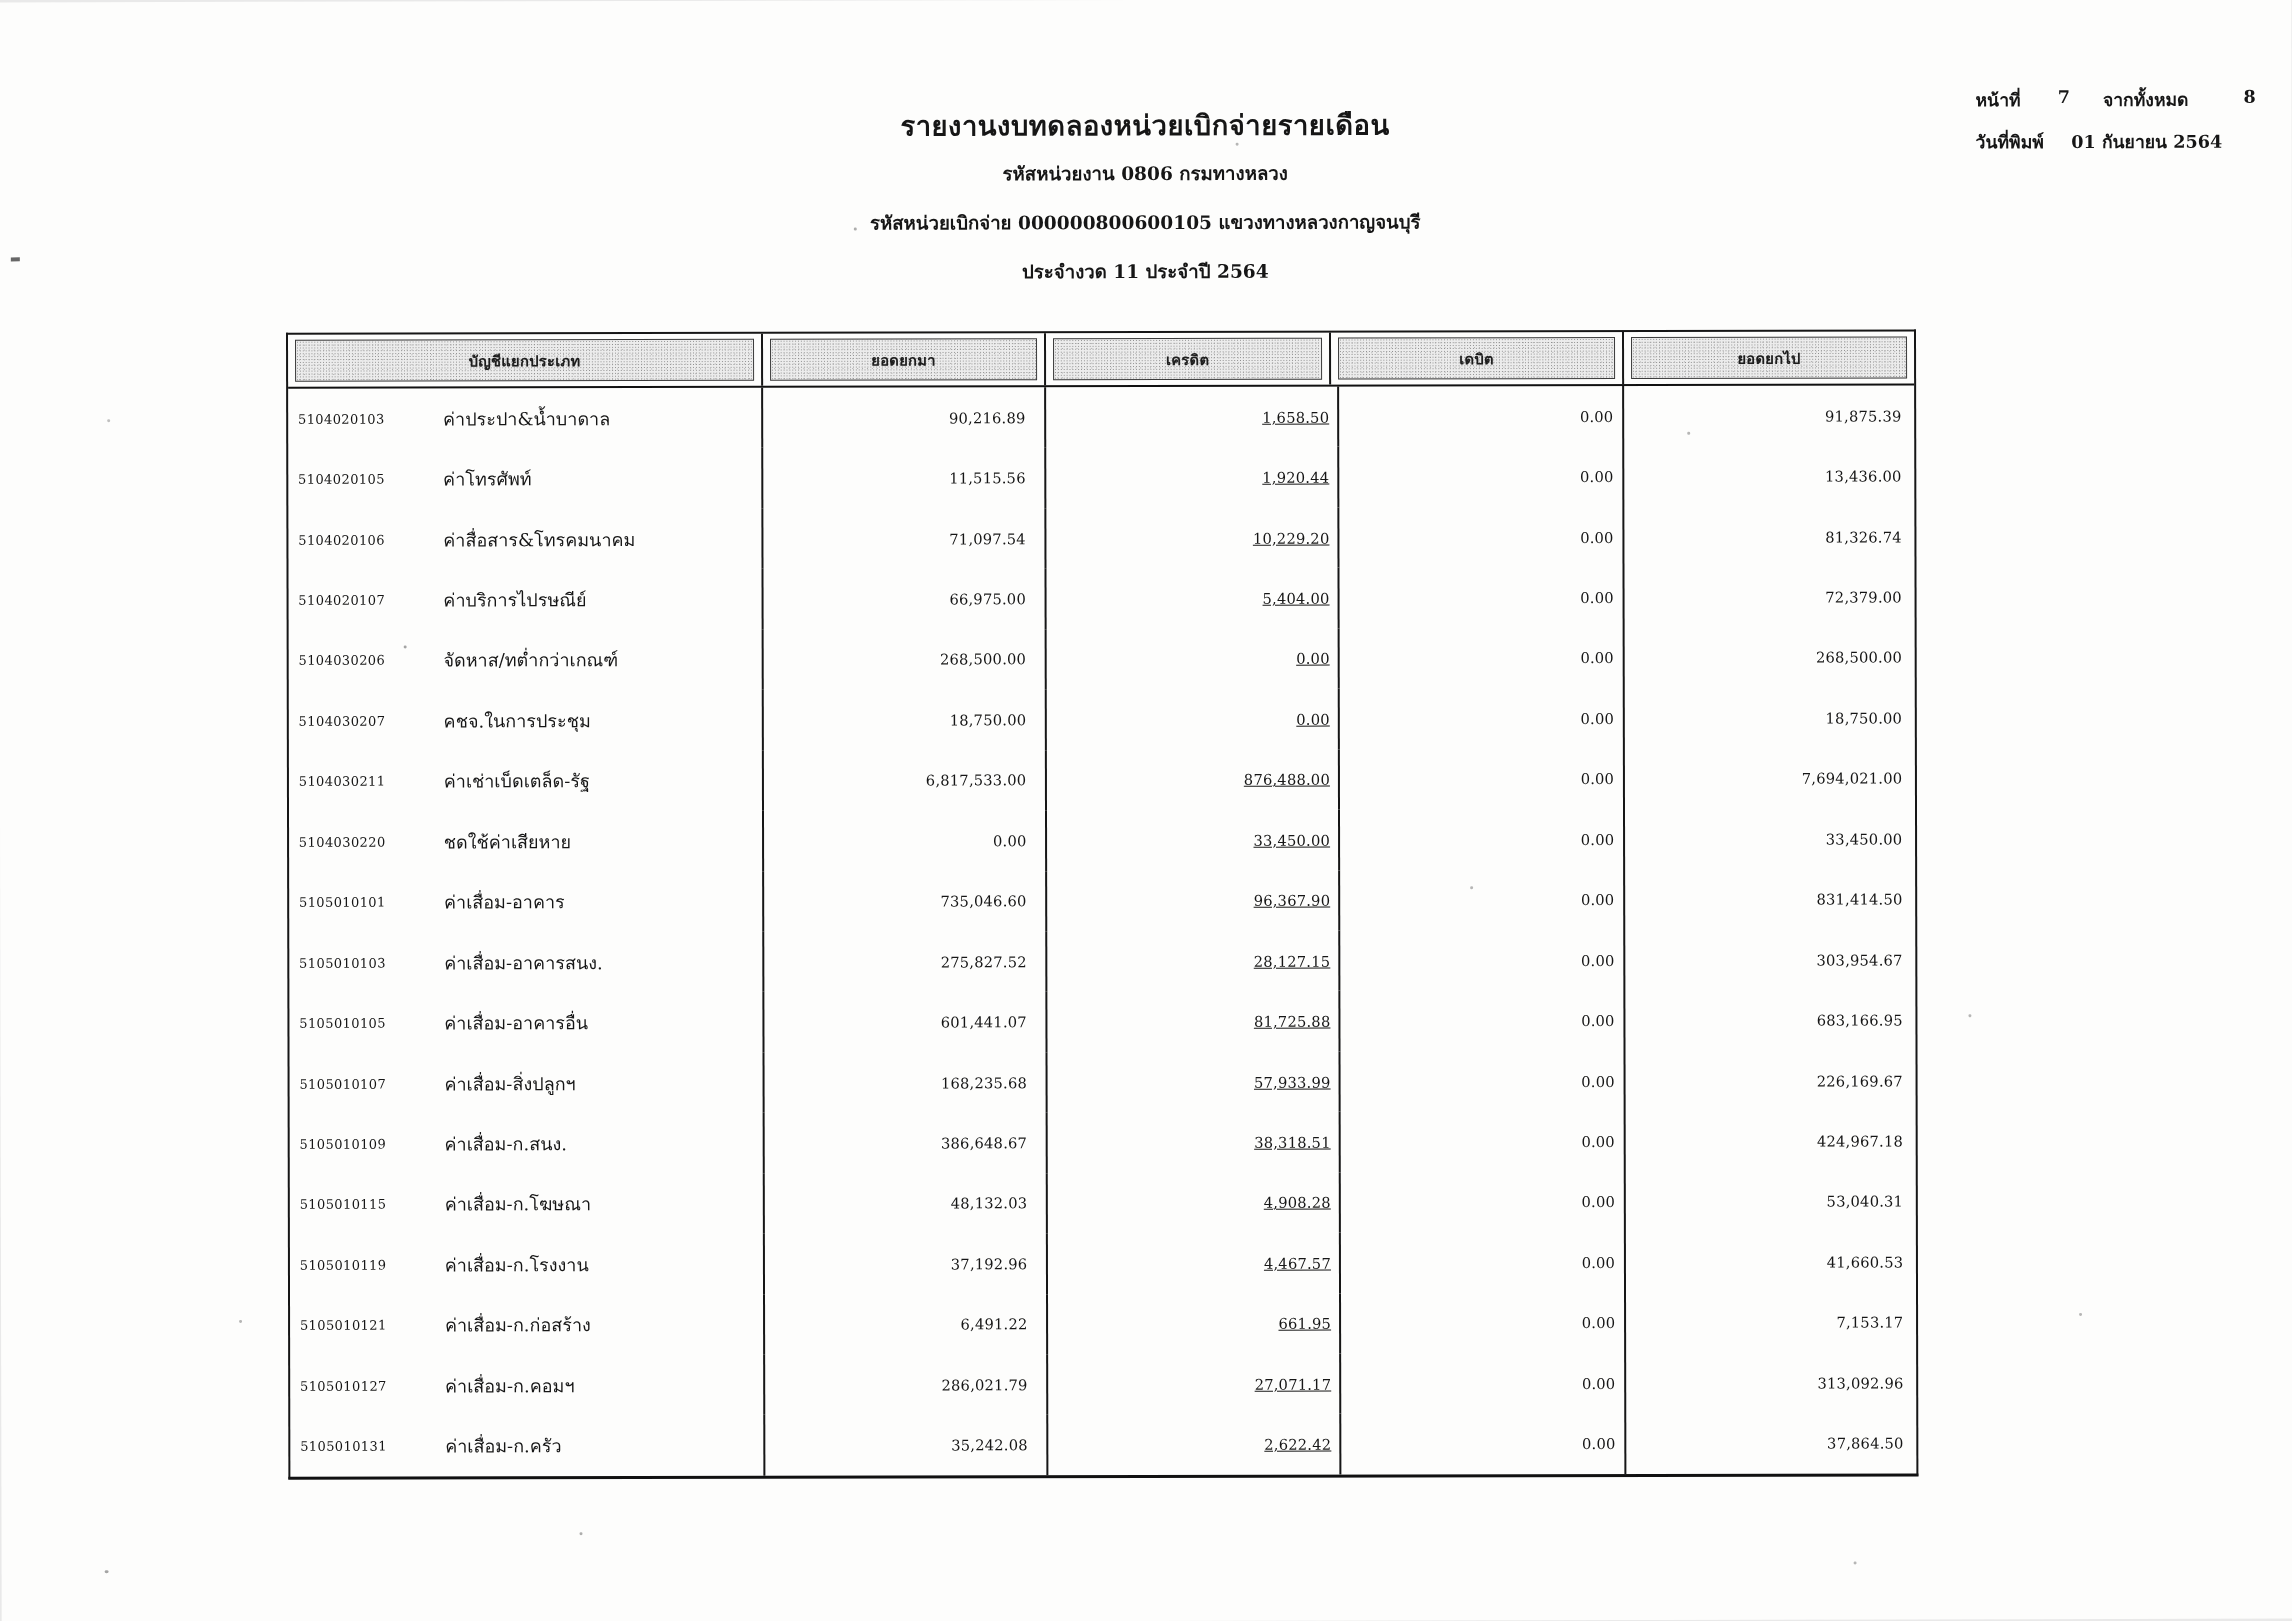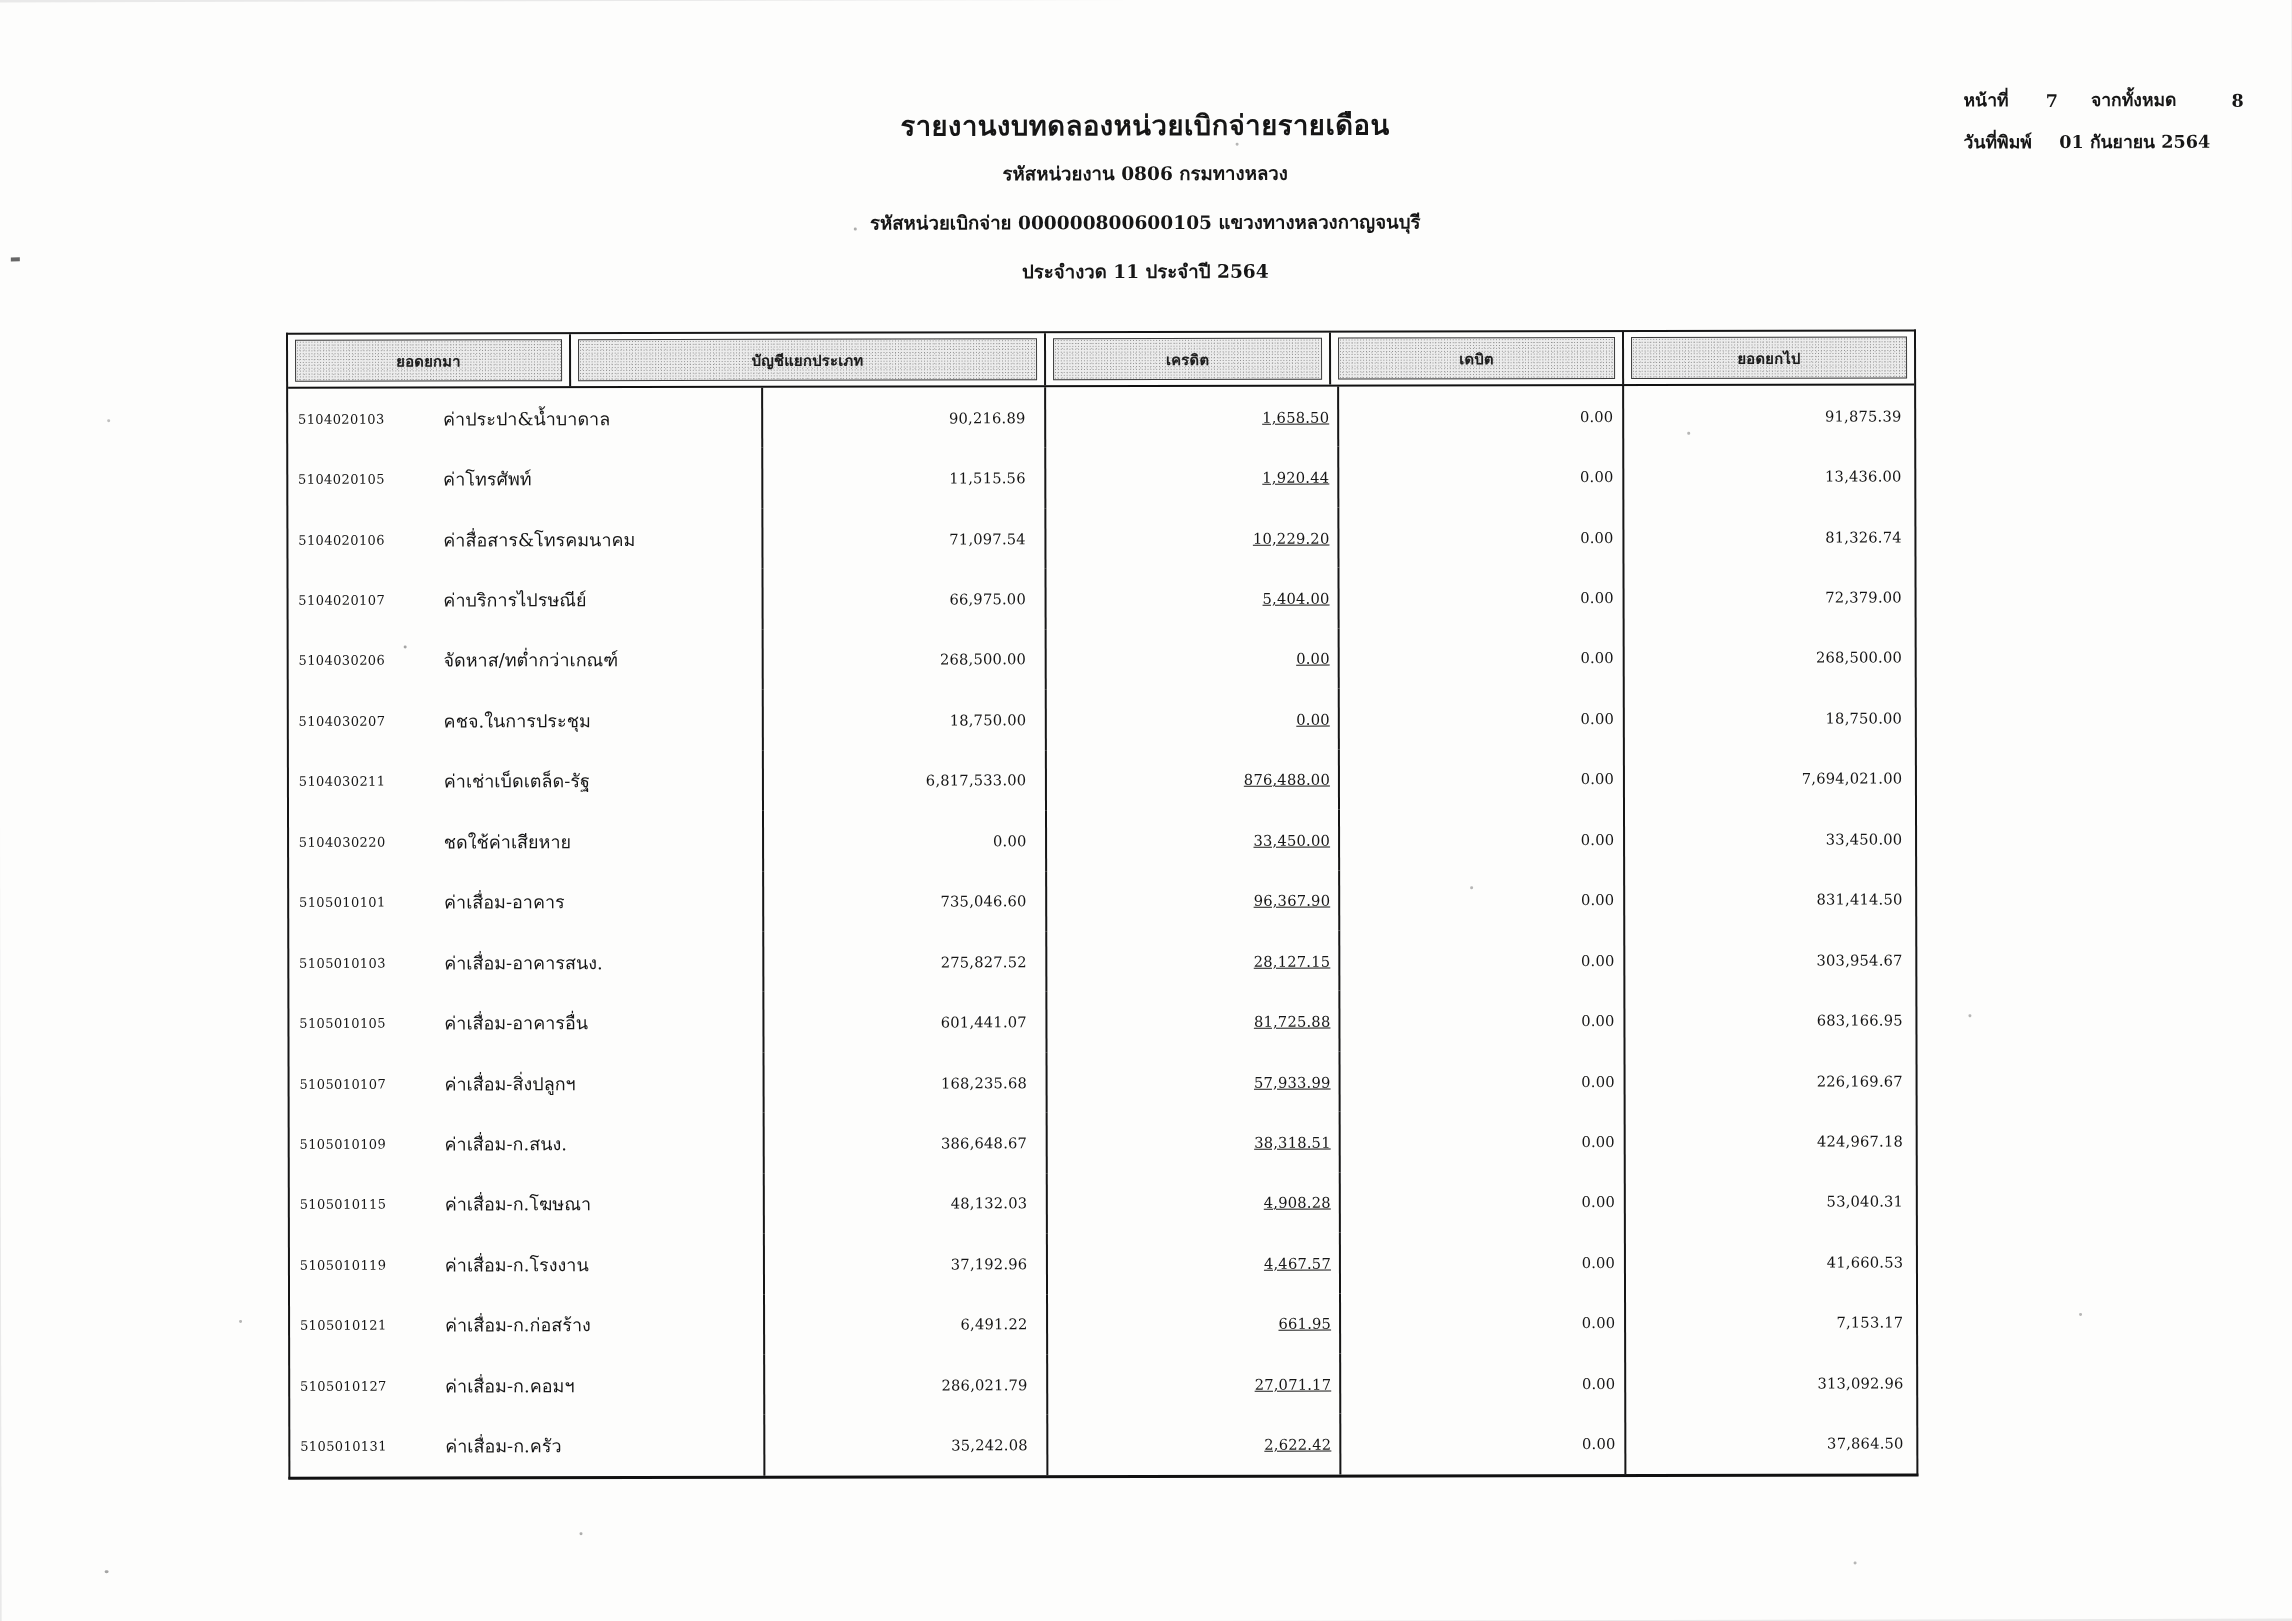--- a/index.html
+++ b/index.html
@@ -12,21 +12,21 @@
     color:#161616;
     transform:rotate(-0.12deg);
   }
   
   .doc-head{position:absolute;left:0;right:0;text-align:center;}
   .doc-title{top:104px;font-size:27.4px;font-weight:bold;letter-spacing:0.5px;}
   .doc-sub1{top:159px;font-size:18.6px;font-weight:bold;}
   .doc-sub2{top:208px;font-size:18.6px;font-weight:bold;}
   .doc-sub3{top:257px;font-size:18.6px;font-weight:bold;}
   .page-meta{position:absolute;left:1965px;top:88px;width:314px;font-size:17.6px;font-weight:bold;}
-  .page-meta .line{display:flex;align-items:center;margin-bottom:13.7px;white-space:nowrap;}
+  .page-meta .line{display:flex;align-items:flex-start;margin-bottom:13.7px;white-space:nowrap;margin-left:12px;}
   .pm-v1{margin-left:37px;}
   .pm-l2{margin-left:33px;}
   .pm-v2{margin-left:55px;}
   .pm-date{margin-left:27.4px;}
   
   .gl-table{
     position:absolute;left:287px;top:331px;width:1630px;height:1147px;
     border:2px solid #161616;border-bottom:3.9px solid #111;
     box-sizing:border-box;display:flex;flex-direction:column;background:transparent;
   }
@@ -80,25 +80,25 @@
       <span class="pm-v2">8</span>
     </div>
     <div class="line">
       <span>วันที่พิมพ์</span>
       <span class="pm-date">01 กันยายน 2564</span>
     </div>
   </div>
 
   <div class="gl-table">
     <div class="thead">
+      <div class="th col-account">
+        <div class="th-box">บัญชีแยกประเภท</div>
+      </div>
       <div class="th col-bf">
         <div class="th-box">ยอดยกมา</div>
-      </div>
-      <div class="th col-account">
-        <div class="th-box">บัญชีแยกประเภท</div>
       </div>
       <div class="th col-credit">
         <div class="th-box">เครดิต</div>
       </div>
       <div class="th col-debit">
         <div class="th-box">เดบิต</div>
       </div>
       <div class="th col-cf">
         <div class="th-box">ยอดยกไป</div>
       </div>

